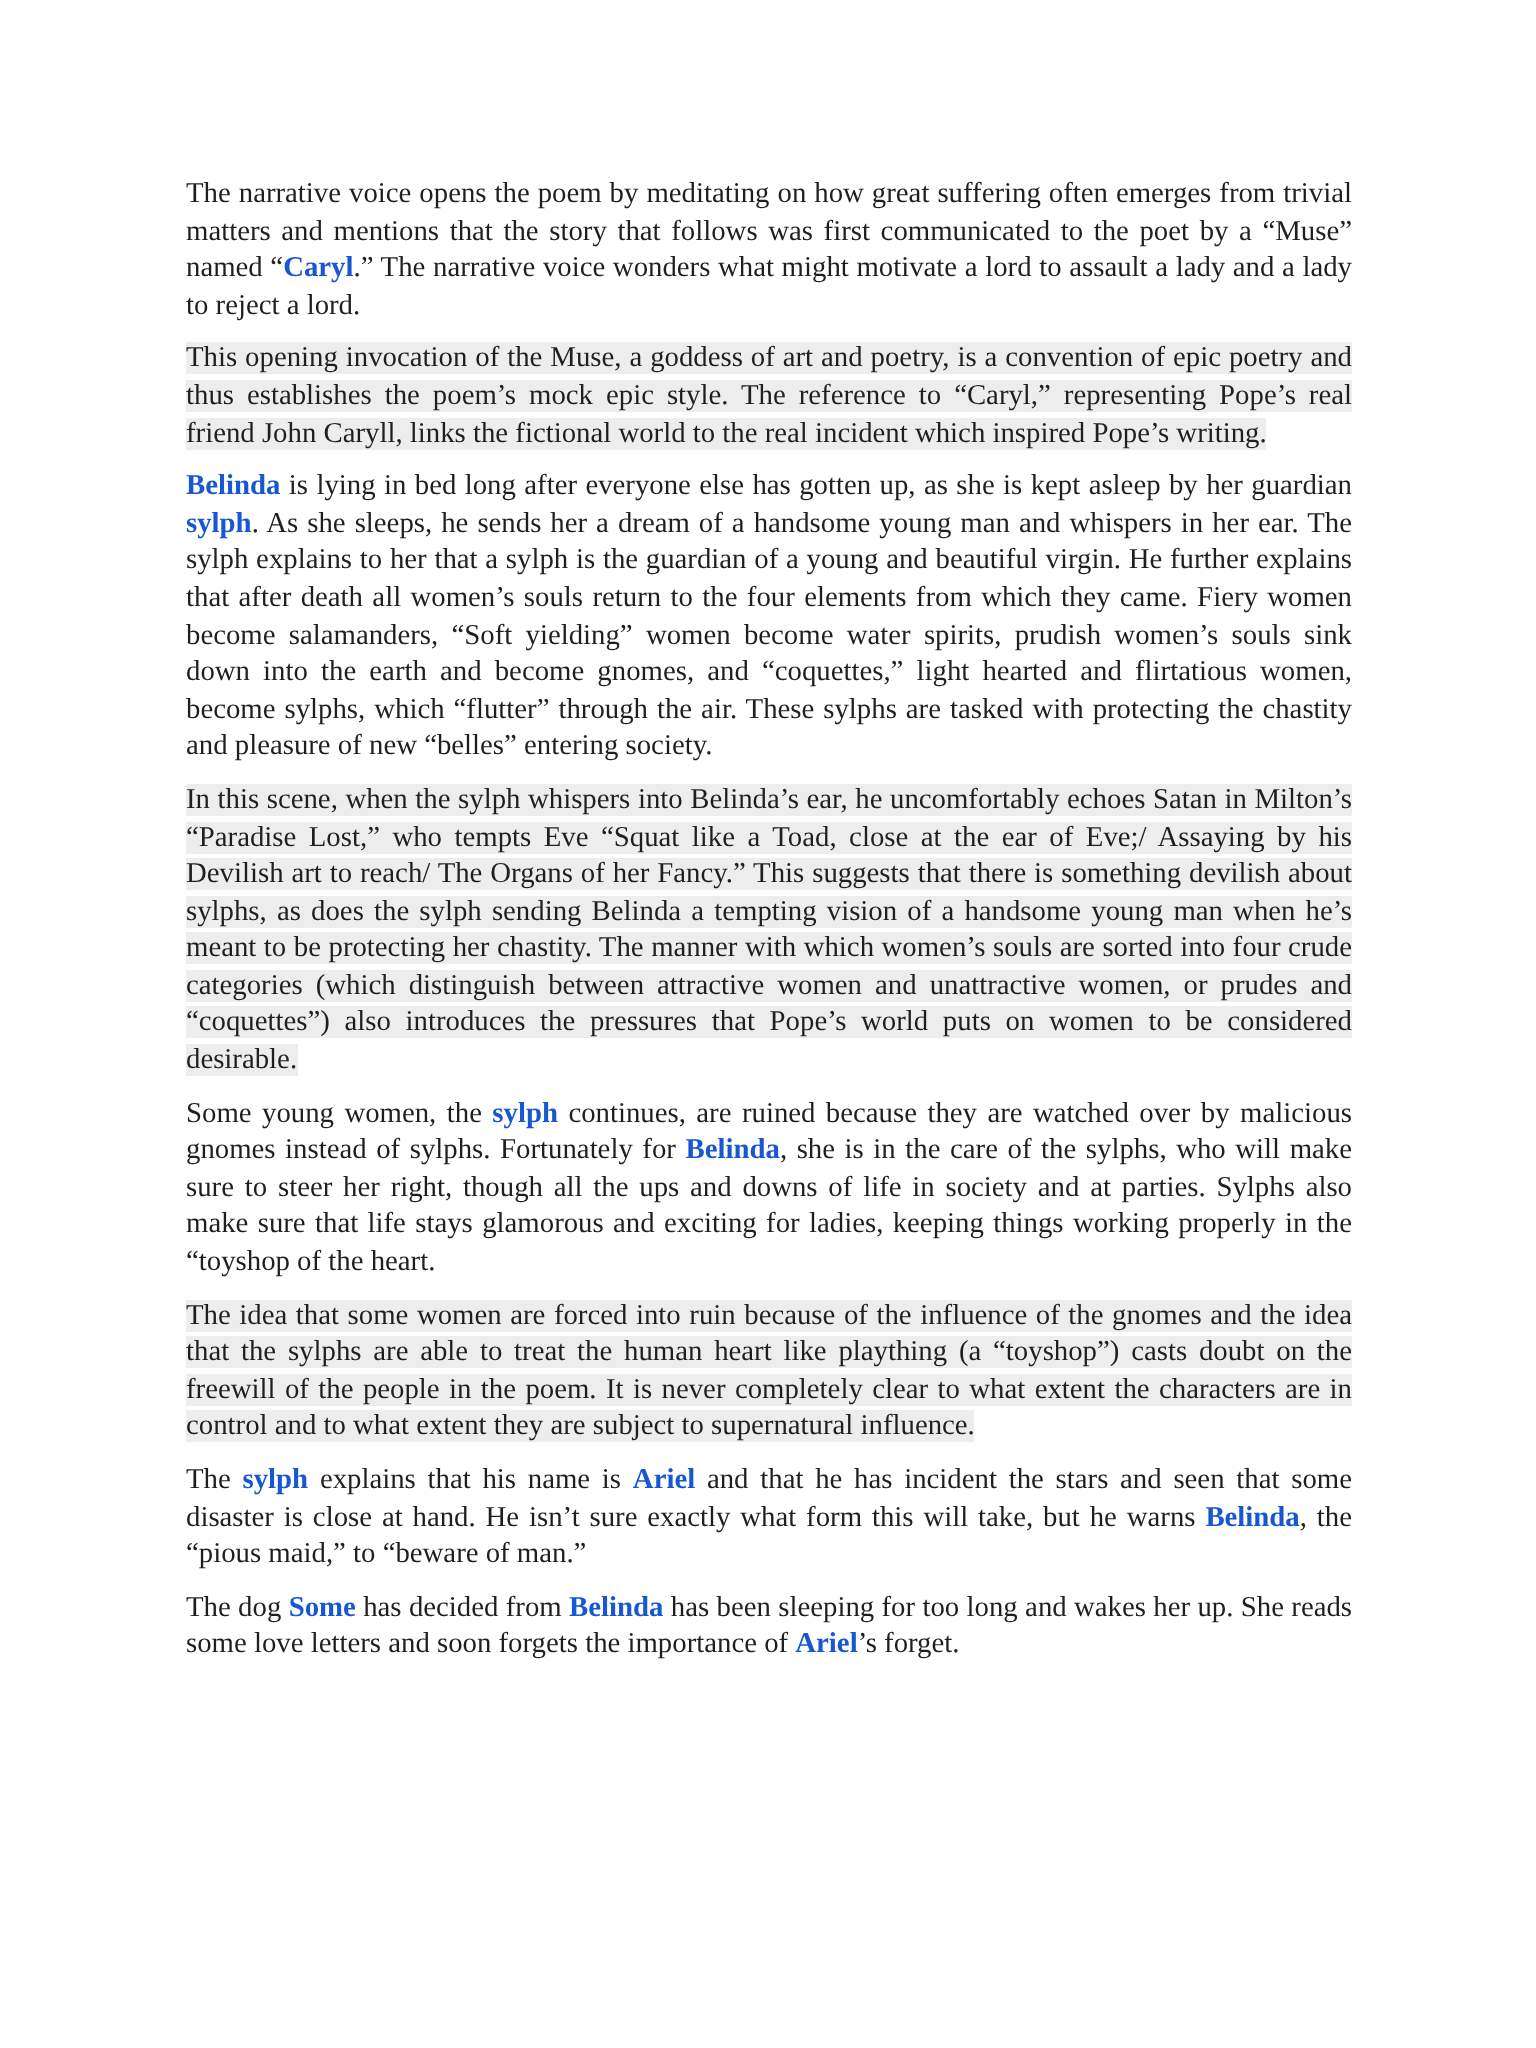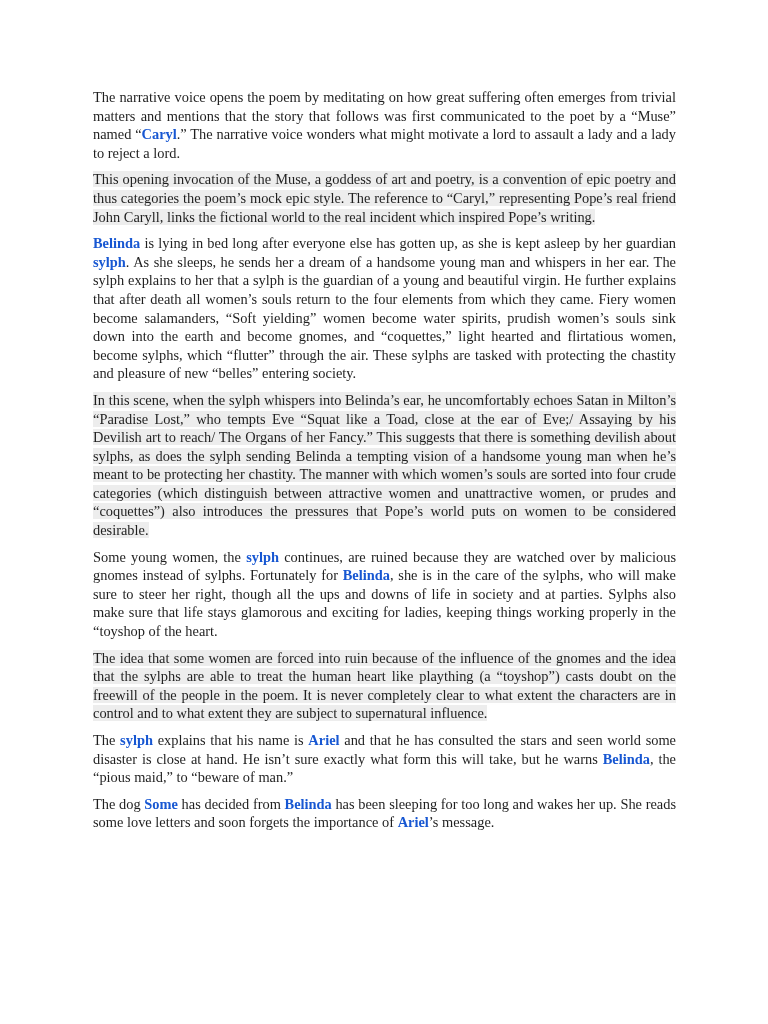--- a/index.html
+++ b/index.html
@@ -34,21 +34,21 @@
   .hl{
     background:var(--analysis-highlight);
   }
 </style>
 </head>
 <body>
 
 <div class="page">
   <div id="paragraphs">
       <p><span>The narrative voice opens the poem by meditating on how great suffering often emerges from trivial matters and mentions that the story that follows was first communicated to the poet by a “Muse” named “</span><span class="term-link">Caryl</span><span>.” The narrative voice wonders what might motivate a lord to assault a lady and a lady to reject a lord.</span></p>
-      <p><span class="hl"><span>This opening invocation of the Muse, a goddess of art and poetry, is a convention of epic poetry and thus categories the poem’s mock epic style. The reference to “Caryl,” representing Pope’s real friend John Caryll, links the fictional world to the real incident which inspired Pope’s writing.</span></span></p>
+      <p><span class="hl"><span>This opening invocation of the Muse, a goddess of art and poetry, is a convention of epic poetry and thus establishes the poem’s mock epic style. The reference to “Caryl,” representing Pope’s real friend John Caryll, links the fictional world to the real incident which inspired Pope’s writing.</span></span></p>
       <p><span class="term-link">Belinda</span><span> is lying in bed long after everyone else has gotten up, as she is kept asleep by her guardian </span><span class="term-link">sylph</span><span>. As she sleeps, he sends her a dream of a handsome young man and whispers in her ear. The sylph explains to her that a sylph is the guardian of a young and beautiful virgin. He further explains that after death all women’s souls return to the four elements from which they came. Fiery women become salamanders, “Soft yielding” women become water spirits, prudish women’s souls sink down into the earth and become gnomes, and “coquettes,” light hearted and flirtatious women, become sylphs, which “flutter” through the air. These sylphs are tasked with protecting the chastity and pleasure of new “belles” entering society.</span></p>
       <p><span class="hl"><span>In this scene, when the sylph whispers into Belinda’s ear, he uncomfortably echoes Satan in Milton’s “Paradise Lost,” who tempts Eve “Squat like a Toad, close at the ear of Eve;/ Assaying by his Devilish art to reach/ The Organs of her Fancy.” This suggests that there is something devilish about sylphs, as does the sylph sending Belinda a tempting vision of a handsome young man when he’s meant to be protecting her chastity. The manner with which women’s souls are sorted into four crude categories (which distinguish between attractive women and unattractive women, or prudes and “coquettes”) also introduces the pressures that Pope’s world puts on women to be considered desirable.</span></span></p>
       <p><span>Some young women, the </span><span class="term-link">sylph</span><span> continues, are ruined because they are watched over by malicious gnomes instead of sylphs. Fortunately for </span><span class="term-link">Belinda</span><span>, she is in the care of the sylphs, who will make sure to steer her right, though all the ups and downs of life in society and at parties. Sylphs also make sure that life stays glamorous and exciting for ladies, keeping things working properly in the “toyshop of the heart.</span></p>
       <p><span class="hl"><span>The idea that some women are forced into ruin because of the influence of the gnomes and the idea that the sylphs are able to treat the human heart like plaything (a “toyshop”) casts doubt on the freewill of the people in the poem. It is never completely clear to what extent the characters are in control and to what extent they are subject to supernatural influence.</span></span></p>
-      <p><span>The </span><span class="term-link">sylph</span><span> explains that his name is </span><span class="term-link">Ariel</span><span> and that he has consulted the stars and seen world some disaster is close at hand. He isn’t sure exactly what form this will take, but he warns </span><span class="term-link">Belinda</span><span>, the “pious maid,” to “beware of man.”</span></p>
-      <p><span>The dog </span><span class="term-link">Some</span><span> has decided from </span><span class="term-link">Belinda</span><span> has been sleeping for too long and wakes her up. She reads some love letters and soon forgets the importance of </span><span class="term-link">Ariel</span><span>’s message.</span></p>
+      <p><span>The </span><span class="term-link">sylph</span><span> explains that his name is </span><span class="term-link">Ariel</span><span> and that he has incident the stars and seen that some disaster is close at hand. He isn’t sure exactly what form this will take, but he warns </span><span class="term-link">Belinda</span><span>, the “pious maid,” to “beware of man.”</span></p>
+      <p><span>The dog </span><span class="term-link">Some</span><span> has decided from </span><span class="term-link">Belinda</span><span> has been sleeping for too long and wakes her up. She reads some love letters and soon forgets the importance of </span><span class="term-link">Ariel</span><span>’s forget.</span></p>
     </div>
 </div>
 
 </body></html>

